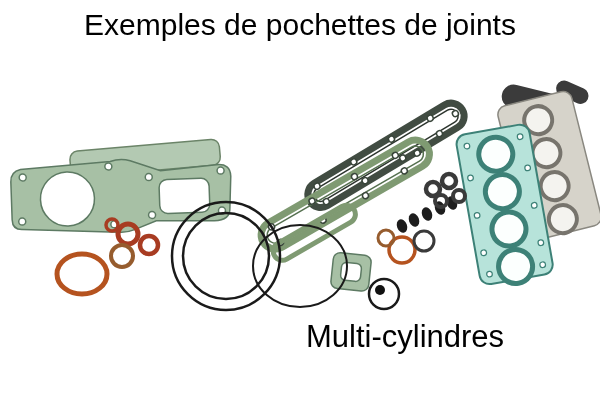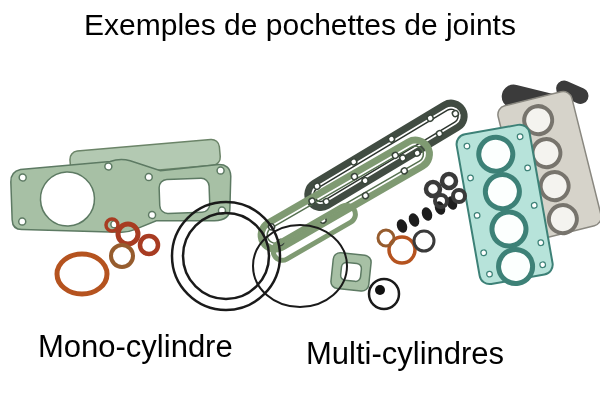--- a/index.html
+++ b/index.html
@@ -23,21 +23,21 @@
     position:relative;width:600px;height:408px;background:var(--background);
     overflow:hidden;color:var(--text);
   }
   .title{
     padding-top:8px;text-align:center;font-size:30px;line-height:1.12;
     color:var(--text);font-weight:400;
   }
   .photo{position:absolute;top:78px;left:0;}
   .caption{position:absolute;font-size:31px;color:var(--text);white-space:nowrap;}
   .caption-mono{left:38px;top:329px;}
-  .caption-multi{left:306px;top:336px;}
+  .caption-multi{left:306px;top:319px;}
 
   
   .ring-black{fill:none;stroke:var(--black);}
   .ring-dark{fill:none;stroke:#3a3a3a;}
   .ring-orange{fill:none;stroke:var(--orange);}
   .ring-red{fill:none;stroke:var(--red-ring);}
   .ring-copper{fill:none;stroke:#965c2e;}
   .fill-sage{fill:var(--sage-green);stroke:var(--sage-green-dark);stroke-width:1.5;}
   .back-sage{fill:#b3c9b2;stroke:#6b8468;stroke-width:1.5;}
   .hole{fill:#ffffff;stroke:var(--sage-green-dark);stroke-width:1.5;}
@@ -189,16 +189,15 @@
     </g>
 
     <g>
       <circle cx="226" cy="178" r="54" class="ring-black" stroke-width="2.5"></circle>
       <circle cx="226" cy="178" r="43" class="ring-black" stroke-width="2.5"></circle>
       <ellipse cx="300" cy="188" rx="47" ry="41" class="ring-black" stroke-width="2"></ellipse>
     </g>
 
   </svg>
 
-  <div class="caption caption-mono">Mono-cylindre</div>
   <div class="caption caption-multi">Multi-cylindres</div>
 
 </div>
 
 </body></html>

